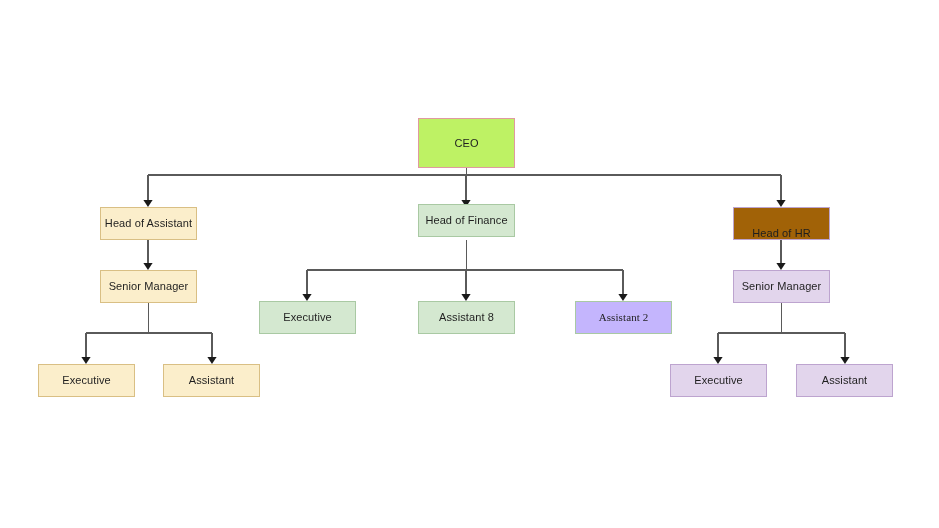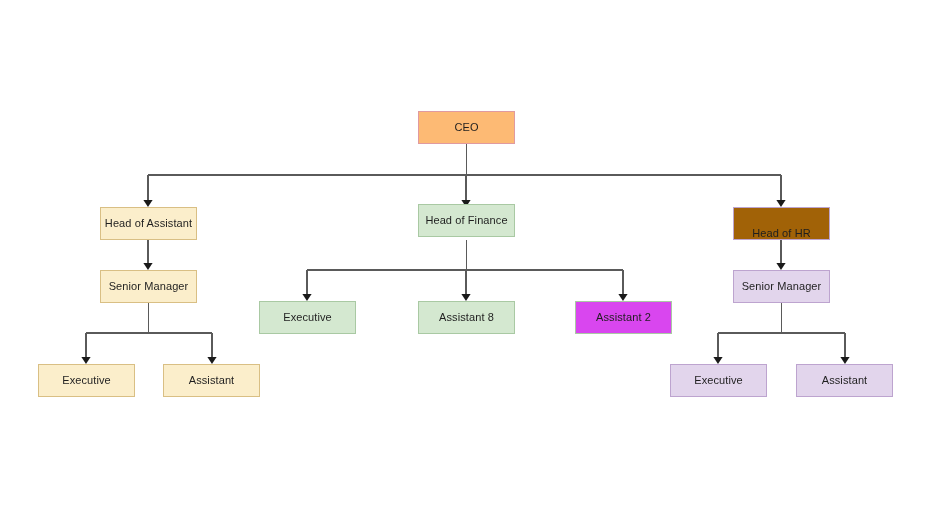--- a/index.html
+++ b/index.html
@@ -82,21 +82,21 @@
       <line x1="212" y1="333" x2="212" y2="357" stroke="#5a5a5a" stroke-width="1.4" shape-rendering="crispEdges"></line>
       <path d="M 207.4 357 L 216.6 357 L 212 364 Z" fill="#1a1a1a"></path>
       <g></g>
       <line x1="781.5" y1="303" x2="781.5" y2="333" stroke="#5a5a5a" stroke-width="1.4" shape-rendering="crispEdges"></line>
       <line x1="718" y1="333" x2="845" y2="333" stroke="#5a5a5a" stroke-width="1.4" shape-rendering="crispEdges"></line>
       <line x1="718" y1="333" x2="718" y2="357" stroke="#5a5a5a" stroke-width="1.4" shape-rendering="crispEdges"></line>
       <path d="M 713.4 357 L 722.6 357 L 718 364 Z" fill="#1a1a1a"></path>
       <line x1="845" y1="333" x2="845" y2="357" stroke="#5a5a5a" stroke-width="1.4" shape-rendering="crispEdges"></line>
       <path d="M 840.4 357 L 849.6 357 L 845 364 Z" fill="#1a1a1a"></path>
     </svg>
-<div class="node-box" style="left: 418px; top: 111px; width: 97px; height: 33px; background: #fdba74; border-color: rgb(224, 154, 160); color: rgb(31, 31, 31);">
+<div class="node-box" style="left: 418px; top: 118px; width: 97px; height: 50px; background: #bef264; border-color: rgb(224, 154, 160); color: rgb(31, 31, 31);">
       <span class="node-label">CEO</span>
     </div>
     <div class="node-box" style="left: 100px; top: 207px; width: 97px; height: 33px; background: rgb(251, 238, 203); border-color: rgb(217, 191, 132); color: rgb(31, 31, 31);">
       <span class="node-label">Head of Assistant</span>
     </div>
     <div class="node-box" style="left: 418px; top: 204px; width: 97px; height: 33px; background: rgb(212, 232, 208); border-color: rgb(169, 201, 163); color: rgb(31, 31, 31);">
       <span class="node-label">Head of Finance</span>
     </div>
     <div class="node-box" style="left: 733px; top: 207px; width: 97px; height: 33px; background: #a16207; border-color: rgb(189, 164, 207); color: rgb(31, 31, 31); align-items: flex-end;">
       <span class="node-label">Head of HR</span>
@@ -106,21 +106,21 @@
     </div>
     <div class="node-box" style="left: 733px; top: 270px; width: 97px; height: 33px; background: rgb(226, 213, 236); border-color: rgb(189, 164, 207); color: rgb(31, 31, 31);">
       <span class="node-label">Senior Manager</span>
     </div>
     <div class="node-box" style="left: 259px; top: 301px; width: 97px; height: 33px; background: rgb(212, 232, 208); border-color: rgb(169, 201, 163); color: rgb(31, 31, 31);">
       <span class="node-label">Executive</span>
     </div>
     <div class="node-box" style="left: 418px; top: 301px; width: 97px; height: 33px; background: rgb(212, 232, 208); border-color: rgb(169, 201, 163); color: rgb(31, 31, 31);">
       <span class="node-label">Assistant 8</span>
     </div>
-    <div class="node-box" style="left: 575px; top: 301px; width: 97px; height: 33px; background: #d946ef; border-color: rgb(169, 201, 163); color: rgb(31, 31, 31);">
+    <div class="node-box" style="left: 575px; top: 301px; width: 97px; height: 33px; background: #c4b5fd; border-color: rgb(169, 201, 163); color: rgb(31, 31, 31); font-family: Liberation Serif, serif;">
       <span class="node-label">Assistant 2</span>
     </div>
     <div class="node-box" style="left: 38px; top: 364px; width: 97px; height: 33px; background: rgb(251, 238, 203); border-color: rgb(217, 191, 132); color: rgb(31, 31, 31);">
       <span class="node-label">Executive</span>
     </div>
     <div class="node-box" style="left: 163px; top: 364px; width: 97px; height: 33px; background: rgb(251, 238, 203); border-color: rgb(217, 191, 132); color: rgb(31, 31, 31);">
       <span class="node-label">Assistant</span>
     </div>
     <div class="node-box" style="left: 670px; top: 364px; width: 97px; height: 33px; background: rgb(226, 213, 236); border-color: rgb(189, 164, 207); color: rgb(31, 31, 31);">
       <span class="node-label">Executive</span>

